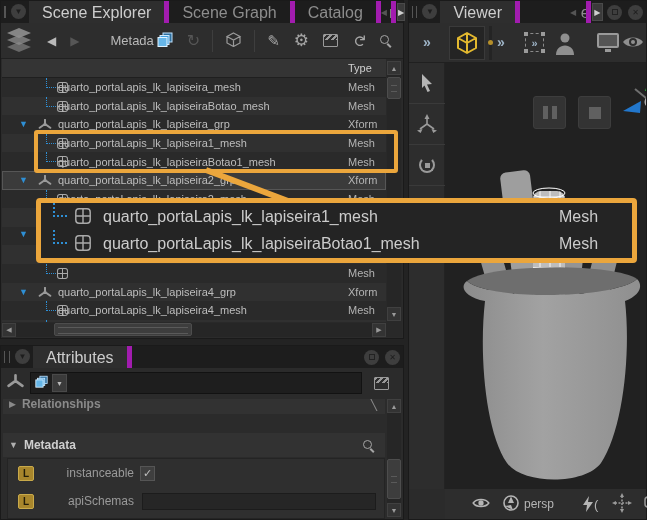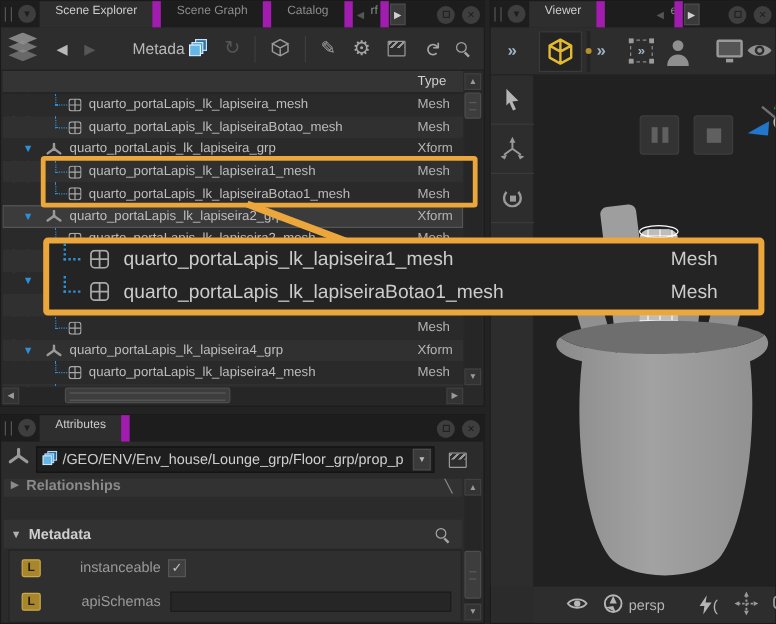--- a/index.html
+++ b/index.html
@@ -3,21 +3,21 @@
 <meta charset="utf-8">
 <style>
   html,body{margin:0;padding:0;background:#1b1b1b;}
   *{box-sizing:border-box;font-family:"Liberation Sans","DejaVu Sans",sans-serif;}
   #app{position:relative;width:647px;height:520px;background:#232323;overflow:hidden;}
   .panel{position:absolute;background:#2b2b2b;border:1px solid #1a1a1a;}
   
   .tabbar{position:absolute;top:0;left:0;right:0;height:22px;background:#1d1d1d;display:flex;align-items:stretch;}
   .grip{width:6px;margin:5px 2px 5px 3px;border-left:1px solid #555;border-right:1px solid #555;}
   .circbtn{width:15px;height:15px;border-radius:50%;background:#3e3e3e;margin:3px 3px;display:flex;align-items:center;justify-content:center;color:#1d1d1d;font-size:8px;flex:none;}
-  .tab{padding:3px 13px 0 13px;font-size:10px;color:#8d8d8d;white-space:nowrap;border-right:7px solid #a21caf;}
+  .tab{padding:3px 13px 0 13px;font-size:16px;color:#8d8d8d;white-space:nowrap;border-right:5px solid #a21caf;}
   .tab.active{background:#2e2e2e;color:#cdcdcd;}
   .tab.clip{padding:3px 2px 0 2px;overflow:hidden;max-width:18px;}
   .tscroll{width:13px;display:flex;align-items:center;justify-content:center;font-size:8px;color:#555;}
   .tscroll.on{background:#3a3a3a;border:1px solid #4a4a4a;color:#cfcfcf;margin:2px 1px;}
   .winbtns{margin-left:auto;display:flex;align-items:center;}
   .float-inner{width:6px;height:6px;border:1.5px solid #222;}
   
   .toolbar{position:absolute;left:0;right:0;display:flex;align-items:center;background:#2d2d2d;border-bottom:1px solid #202020;}
   .tbicon{color:#a5a5a5;font-size:15px;margin:0 7px;flex:none;line-height:1;}
   .tbsep{width:1px;height:22px;background:#3e3e3e;margin:0 5px;flex:none;}
@@ -32,21 +32,21 @@
   .tree-header{position:absolute;top:0;left:0;right:16px;height:19px;background:#343434;border-bottom:1px solid #1f1f1f;color:#cfcfcf;font-size:11px;}
   .tree-header .typehdr{position:absolute;left:346px;top:3px;}
   #tree-rows{position:absolute;top:19px;left:0;right:16px;bottom:15px;overflow:hidden;}
   .trow{position:relative;height:18.6px;display:flex;align-items:center;font-size:11px;color:#bdbdbd;background:#2a2a2a;}
   .trow.odd{background:#303030;}
   .trow.hl{background:#3b3b3b;outline:1px solid #565656;outline-offset:-1px;}
   .trow .tri{position:absolute;left:17px;color:#2e8fd5;font-size:9px;}
   .trow .xicon{position:absolute;left:36px;top:4px;}
   .trow .micon{position:absolute;left:55px;top:4px;}
   .trow .elb{position:absolute;left:44px;top:0;height:10px;width:10px;border-left:1px dotted #2e8fd5;border-bottom:1px dotted #2e8fd5;}
-  .trow .tlabel{position:absolute;left:72px;white-space:nowrap;}
+  .trow .tlabel{position:absolute;left:56px;white-space:nowrap;}
   .trow.grp .tlabel{left:56px;}
   .trow .ttype{position:absolute;left:346px;color:#b3b3b3;}
   .gutterline{position:absolute;top:0;bottom:15px;width:1px;background:#2e8fd5;opacity:.85;}
   .hidden-tri{position:absolute;color:#2e8fd5;font-size:9px;}
   
   .vsb{position:absolute;top:2px;right:1px;bottom:16px;width:14px;background:#262626;}
   .hsb{position:absolute;left:0;right:16px;bottom:0;height:14px;background:#262626;}
   .sbbtn{position:absolute;width:14px;height:14px;background:#333;border:1px solid #404040;color:#9a9a9a;font-size:7px;display:flex;align-items:center;justify-content:center;}
   .sbthumb{position:absolute;background:#3d3d3d;border:1px solid #4d4d4d;border-radius:2px;}
   .sbthumb::after{content:"";position:absolute;left:3px;right:3px;top:50%;height:5px;margin-top:-3px;border-top:1px solid #5a5a5a;border-bottom:1px solid #5a5a5a;}
@@ -280,21 +280,20 @@
           </svg>
       </span>
       <div class="pathfield" style="flex:1;max-width:332px;">
         <span style="margin:0 4px;flex:none;">
           <svg width="13" height="13" viewBox="0 0 16 15">
               <rect x="6" y="1" width="9" height="9" fill="#2e6f9e" stroke="#bfe3ff"></rect>
               <rect x="3" y="3.5" width="9" height="9" fill="#3f9ddd" stroke="#cfeaff"></rect>
               <rect x="1" y="5.5" width="9" height="9" fill="#66b6e8" stroke="#e2f3ff"></rect>
             </svg>
         </span>
-        <span class="ptext">/GEO/ENV/Env_house/Lounge_grp/Floor_grp/prop_p</span>
         <span class="ddbtn">▼</span>
       </div>
       <span class="tbicon clapper" style="margin-left:12px;"></span>
     </div>
     <div class="section-hdr" style="top:53px;height:15px;overflow:hidden;color:#8a8a8a;">
       <span style="margin:-5px 6px 0 6px;font-size:9px;">▶</span>
       <span style="margin-top:-5px;">Relationships</span>
       <span style="margin:-5px 8px 0 auto;font-weight:normal;">╲</span>
     </div>
     <div class="section-hdr" style="top:87px;height:24px;color:#cfcfcf;">

